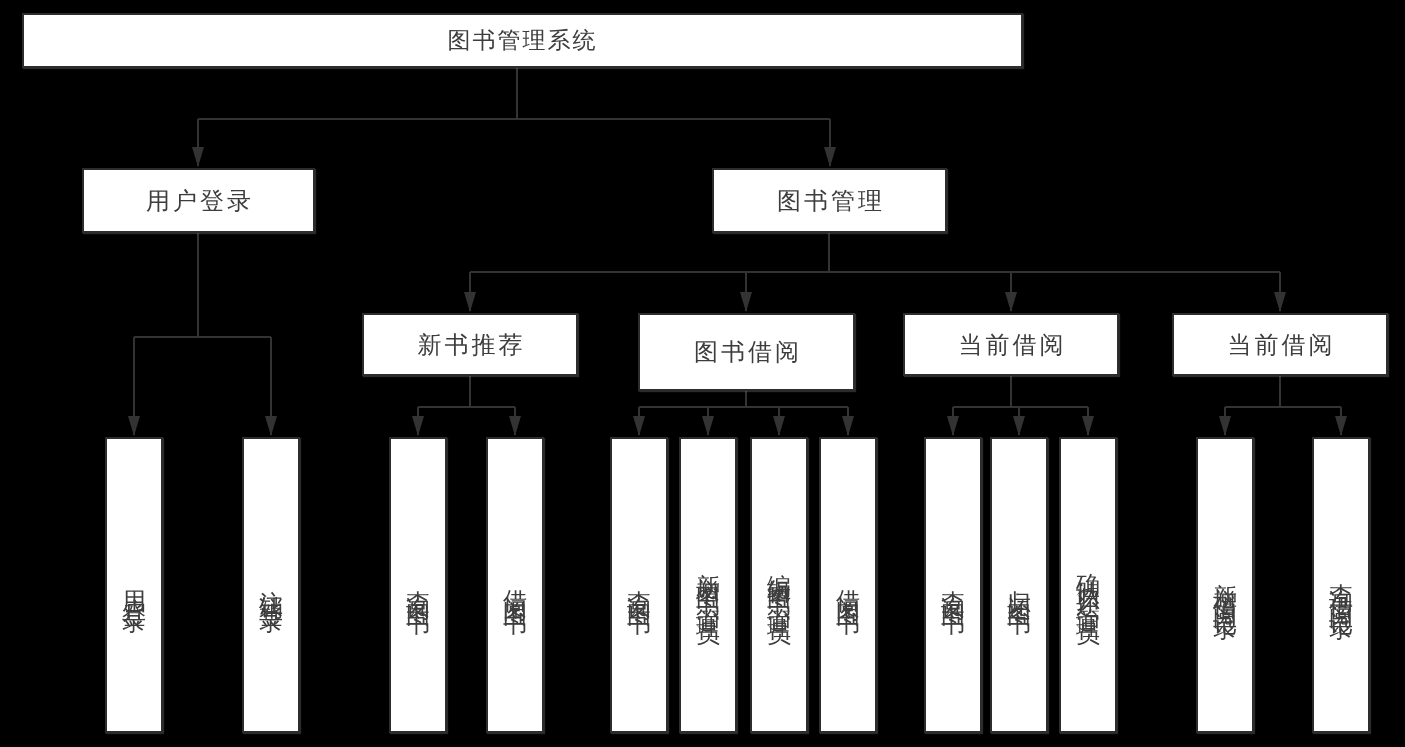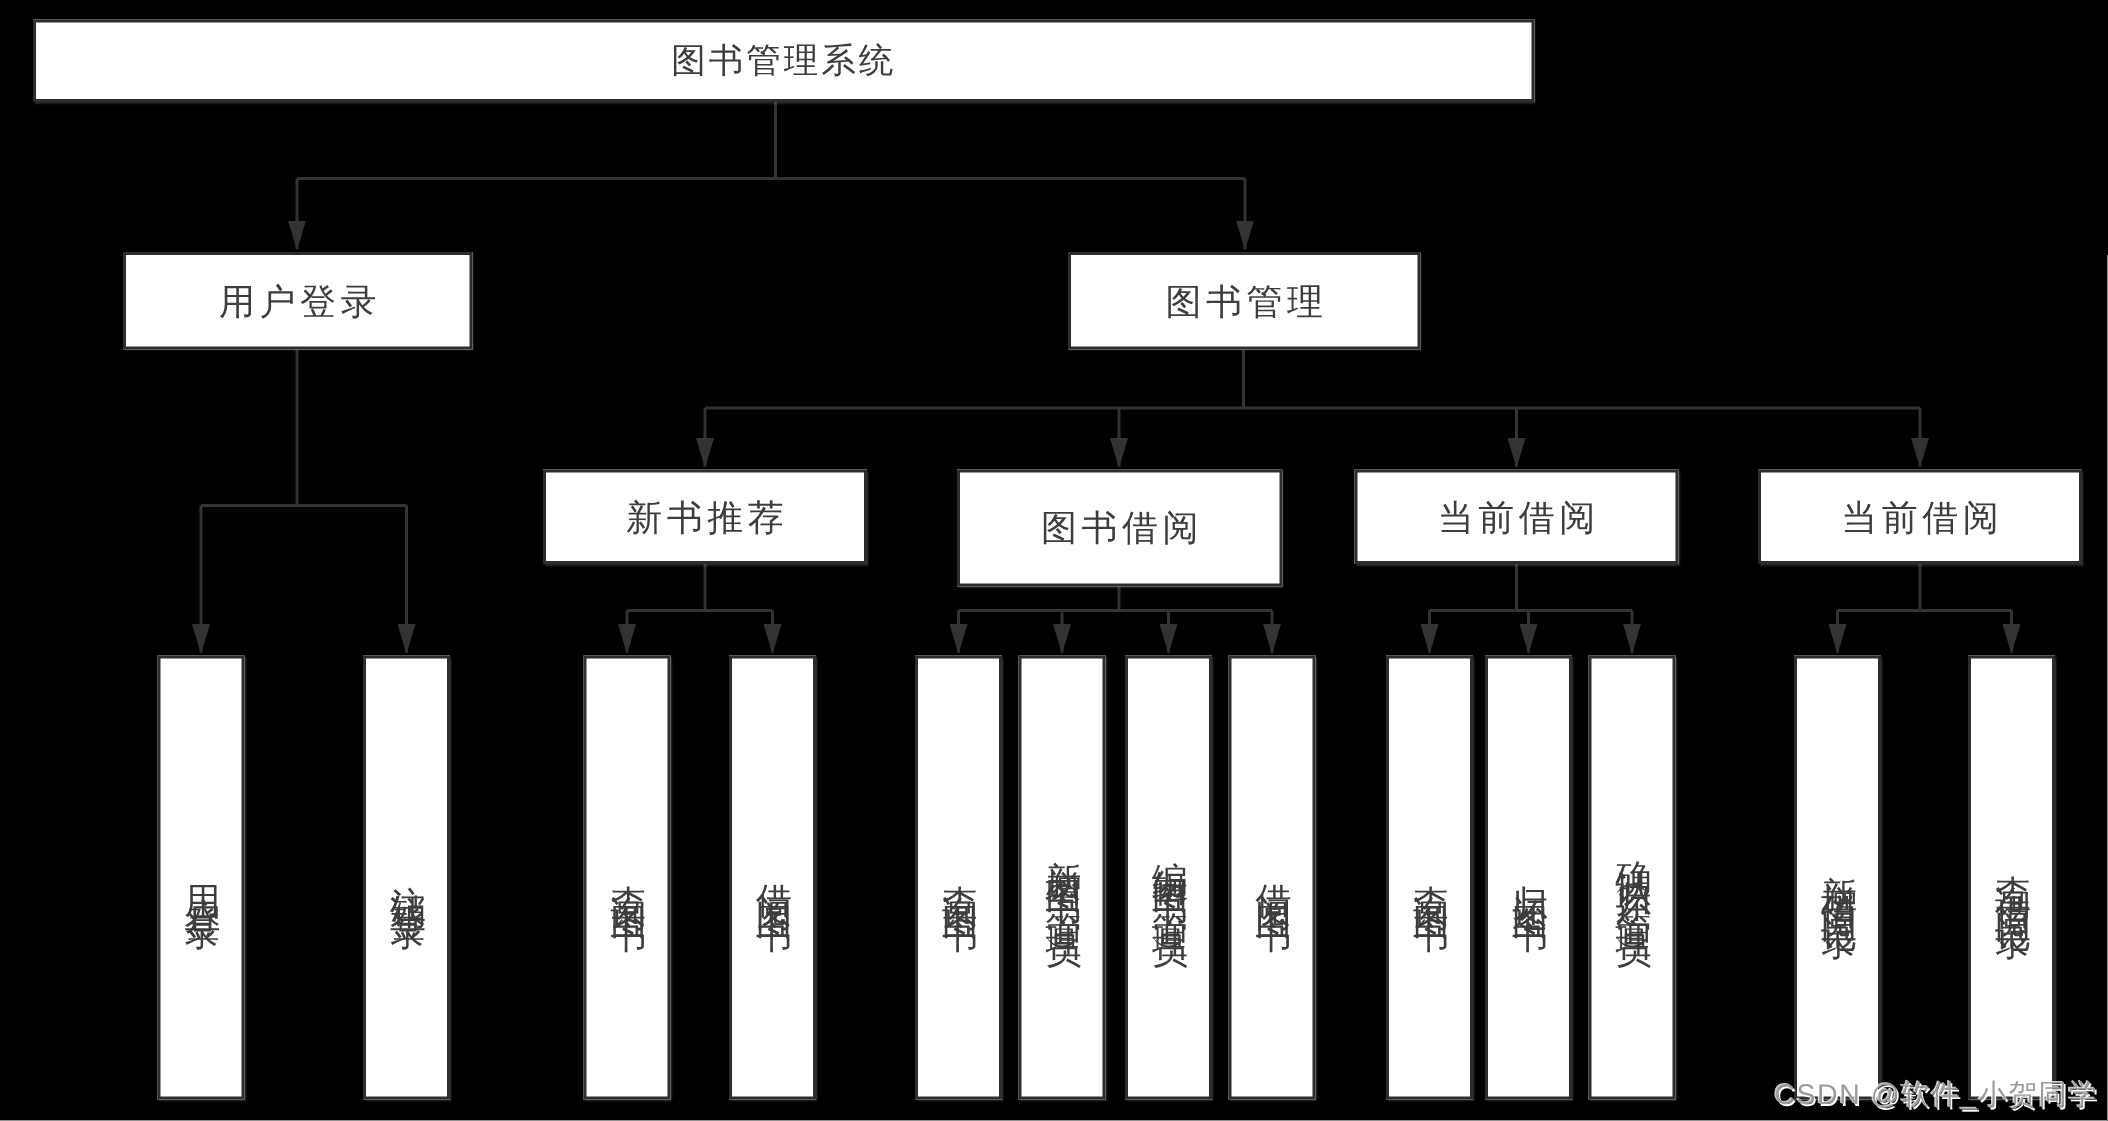--- a/index.html
+++ b/index.html
@@ -153,15 +153,14 @@
   <div class="node leaf" style="left:1059px;top:437px;width:58px;height:296px">
     <span class="lbl">确认归还（管理员）</span>
   </div>
   <div class="node leaf" style="left:1196px;top:437px;width:58px;height:296px">
     <span class="lbl">新增借阅记录</span>
   </div>
   <div class="node leaf" style="left:1312px;top:437px;width:58px;height:296px">
     <span class="lbl">查询借阅记录</span>
   </div>
 
-  <div class="watermark">CSDN @软件_小贺同学</div>
 
 </div>
 
 </body></html>

